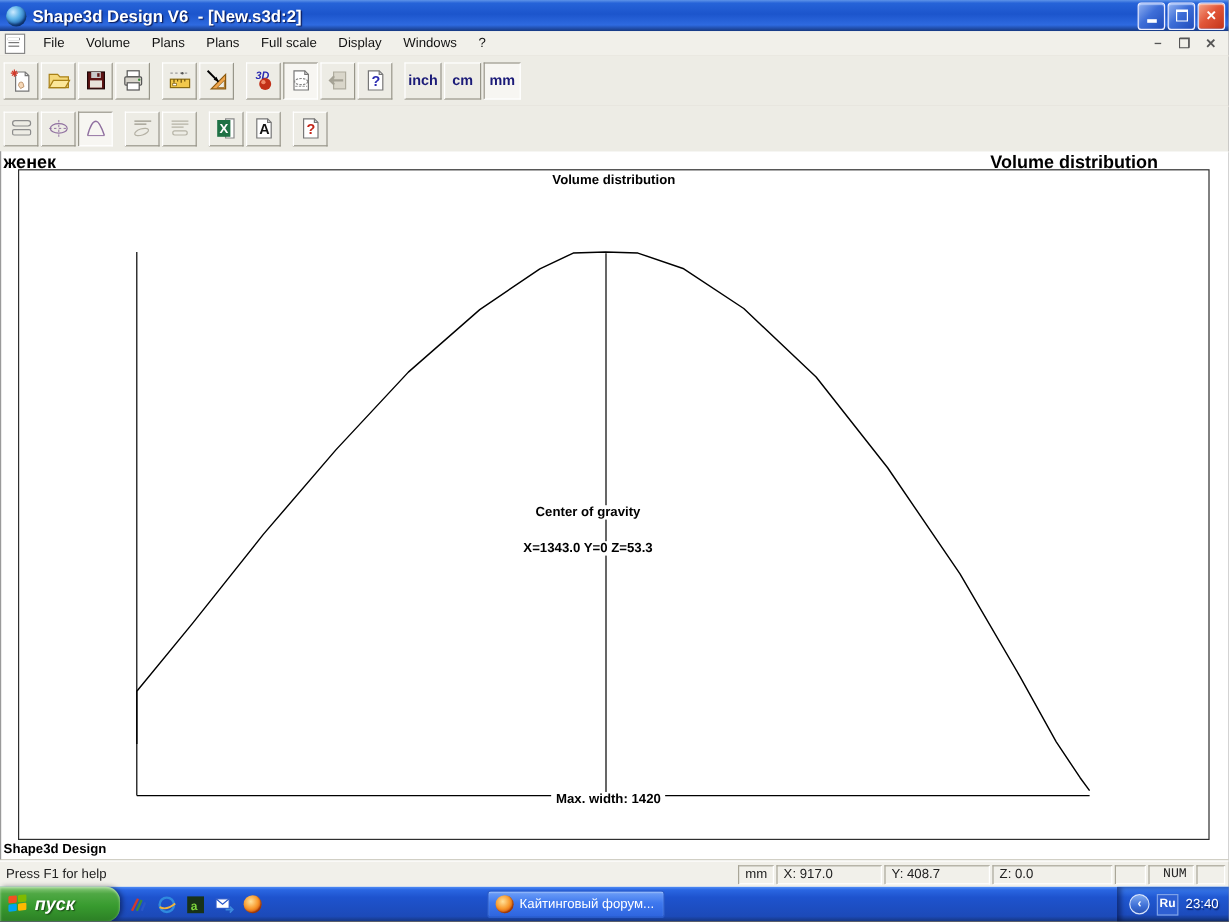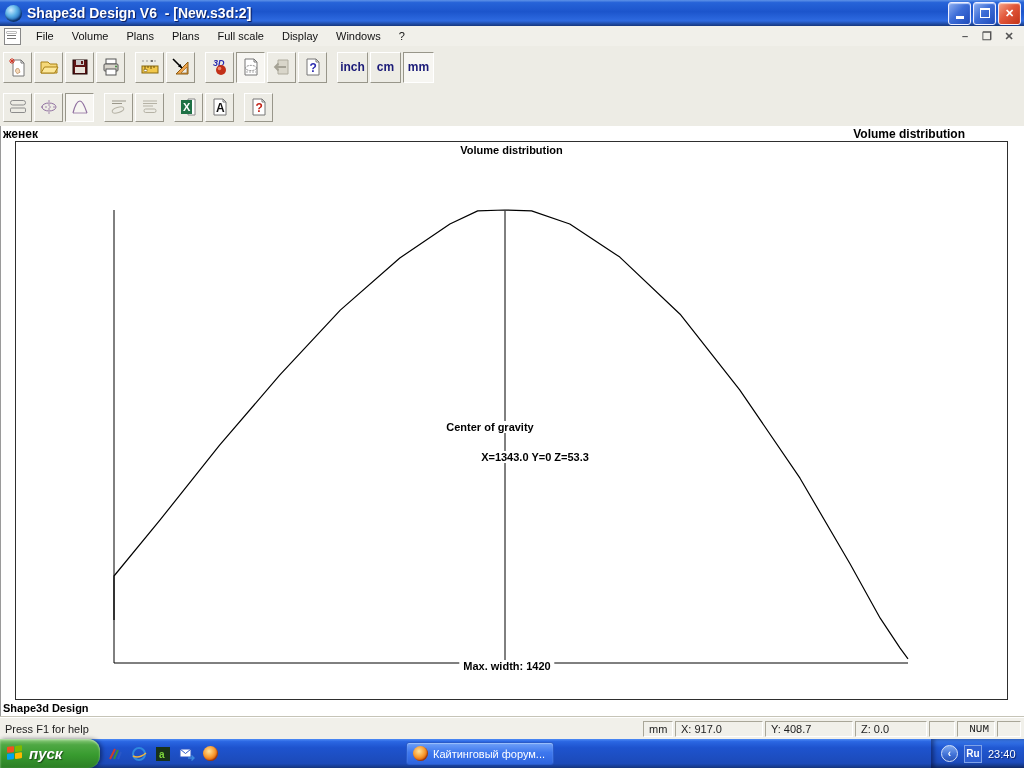--- a/index.html
+++ b/index.html
@@ -44,44 +44,44 @@
   .tbtn.pressed{border-color:#98968A #FFFFFF #FFFFFF #98968A;background:#F7F6F2;}
   .tbtn.unit{width:31px;font:bold 12px "Liberation Sans",sans-serif;color:#1B1B78;}
   .tgap{width:8px;}
   .first{margin-left:3px;}
   .tbtn svg{display:block;}
 
   
   .workspace{position:absolute;left:0;top:126px;width:1024px;height:591px;background:#fff;
     border-left:1px solid #9a9a9a;box-sizing:border-box;}
   .doc-header{position:absolute;left:0;top:0;width:965px;height:15px;font-weight:bold;
-    font-size:12px;color:#000;}
+    font-size:15px;color:#000;}
   .doc-header .lft{position:absolute;left:2px;top:1px;font-weight:bold;}
   .doc-header .rgt{position:absolute;right:1px;top:1px;font-weight:bold;}
 
   .chart-frame{position:absolute;left:14px;top:15px;width:993px;height:559px;
     border:1px solid #2e2e2e;box-sizing:border-box;background:#fff;}
   .chart-frame svg{position:absolute;left:0;top:0;}
   .chart-label{position:absolute;background:#fff;font:bold 11px "Liberation Sans",sans-serif;
     color:#000;padding:0 4px;transform:translateX(-50%);white-space:nowrap;}
   .chart-title{top:2px;left:50%;}
   .cog-label{top:279px;left:474px;}
-  .cog-value{top:309px;left:474px;margin-left:45px;}
+  .cog-value{top:309px;left:474px;}
   .maxw-label{top:518px;left:491px;}
 
   .child-caption{position:absolute;left:2px;top:576px;font-weight:bold;font-size:11px;color:#000;}
 
   
   .statusbar{position:absolute;left:0;top:717px;width:1024px;height:22px;background:#F1F0EA;
     border-top:1px solid #fff;box-shadow:0 -1px 0 #C6C4B7;display:flex;align-items:center;
     font-size:11px;color:#222;box-sizing:border-box;}
   .sb-help{padding-left:5px;flex:1;}
   .sb-panel{height:16px;line-height:15px;margin-right:2px;padding:0 5px;box-sizing:border-box;
     border:1px solid;border-color:#A9A698 #FFFFFF #FFFFFF #A9A698;}
-  .sb-unit{width:30px;} .sb-x{width:88px;} .sb-y{width:88px;} .sb-z{width:72px;}
+  .sb-unit{width:30px;} .sb-x{width:88px;} .sb-y{width:88px;} .sb-z{width:100px;}
   .sb-sp1{width:26px;} .sb-num{width:38px;text-align:right;font-family:Liberation Mono, monospace;} .sb-sp2{width:24px;margin-right:3px;}
 
   
   .taskbar{position:absolute;left:0;top:739px;width:1024px;height:29px;
     background:linear-gradient(180deg,#4E8BF5 0%,#2A66E2 9%,#1E53CE 30%,#1C4AB8 85%,#15357D 100%);}
   .start-btn{position:absolute;left:0;top:0;height:29px;width:100px;border-radius:0 12px 12px 0;
     background:linear-gradient(180deg,#8CCB7E 0%,#4FA844 20%,#389B2F 55%,#2C7F25 100%);
     box-shadow:inset 0 1px 2px #B9E2AE,2px 0 4px rgba(0,0,20,.45);
     display:flex;align-items:center;gap:6px;padding-left:7px;box-sizing:border-box;
     color:#fff;font:bold italic 15px "Liberation Sans",sans-serif;text-shadow:1px 1px 1px rgba(0,0,0,.5);}

